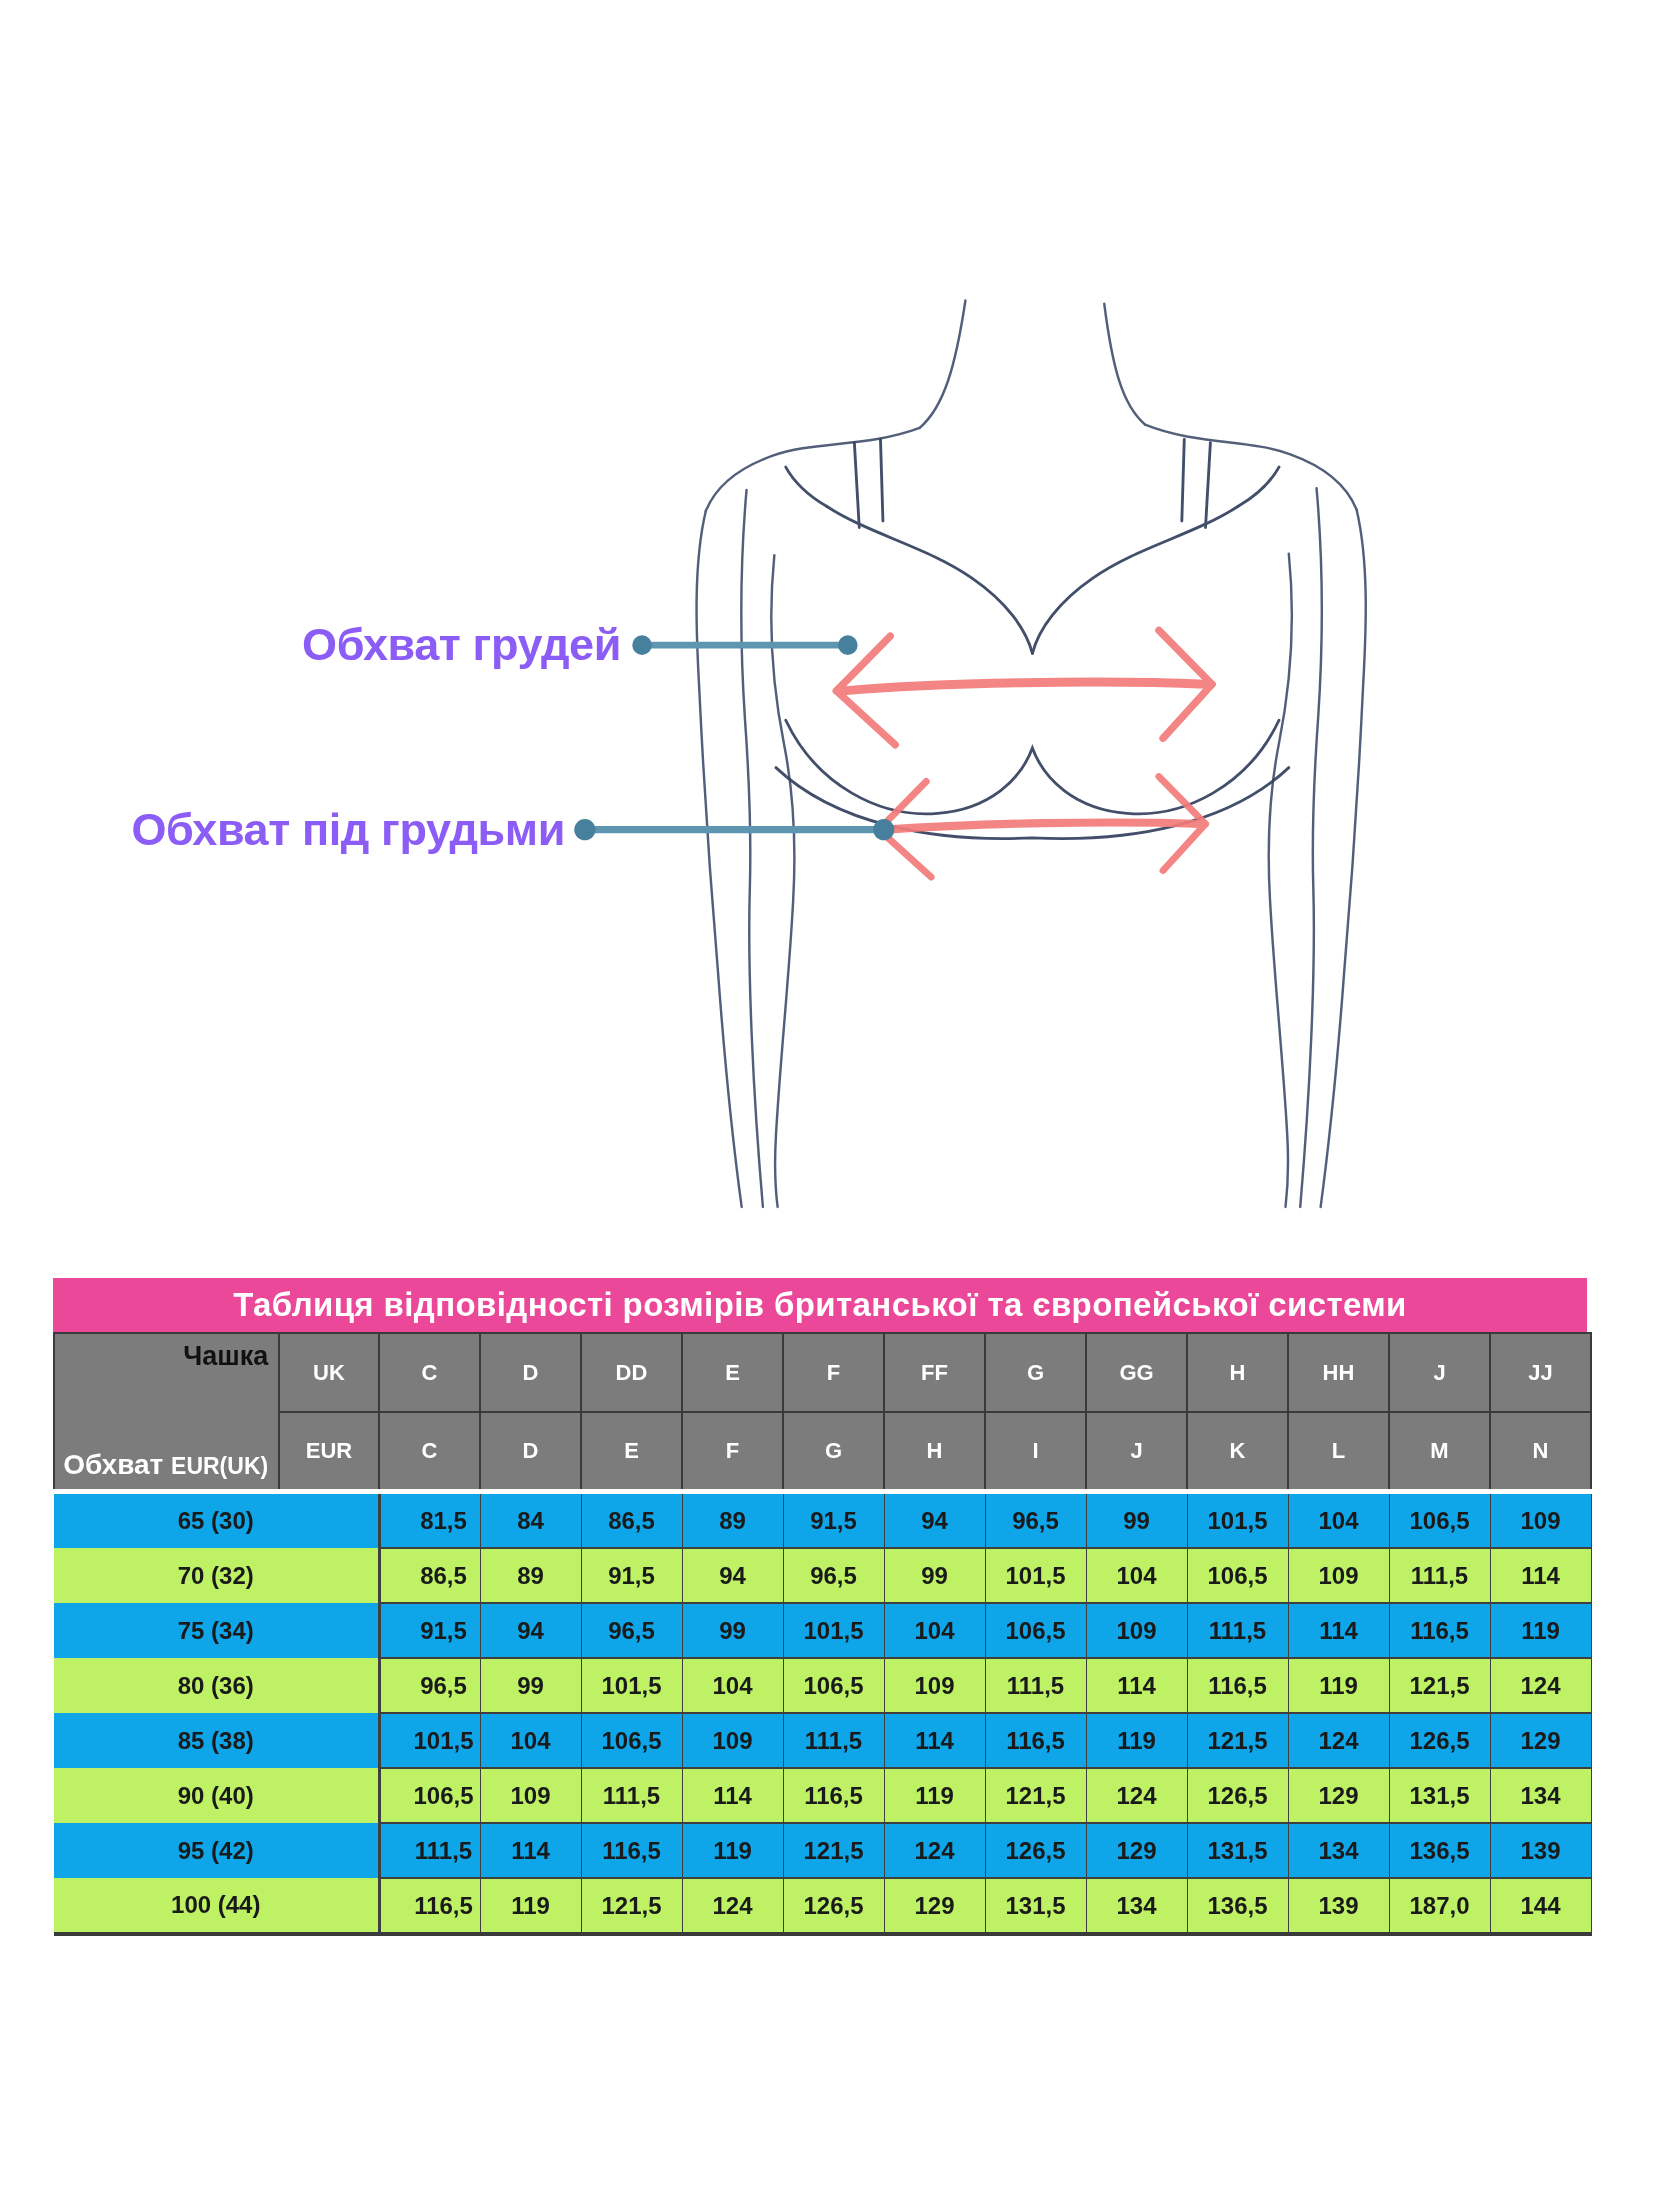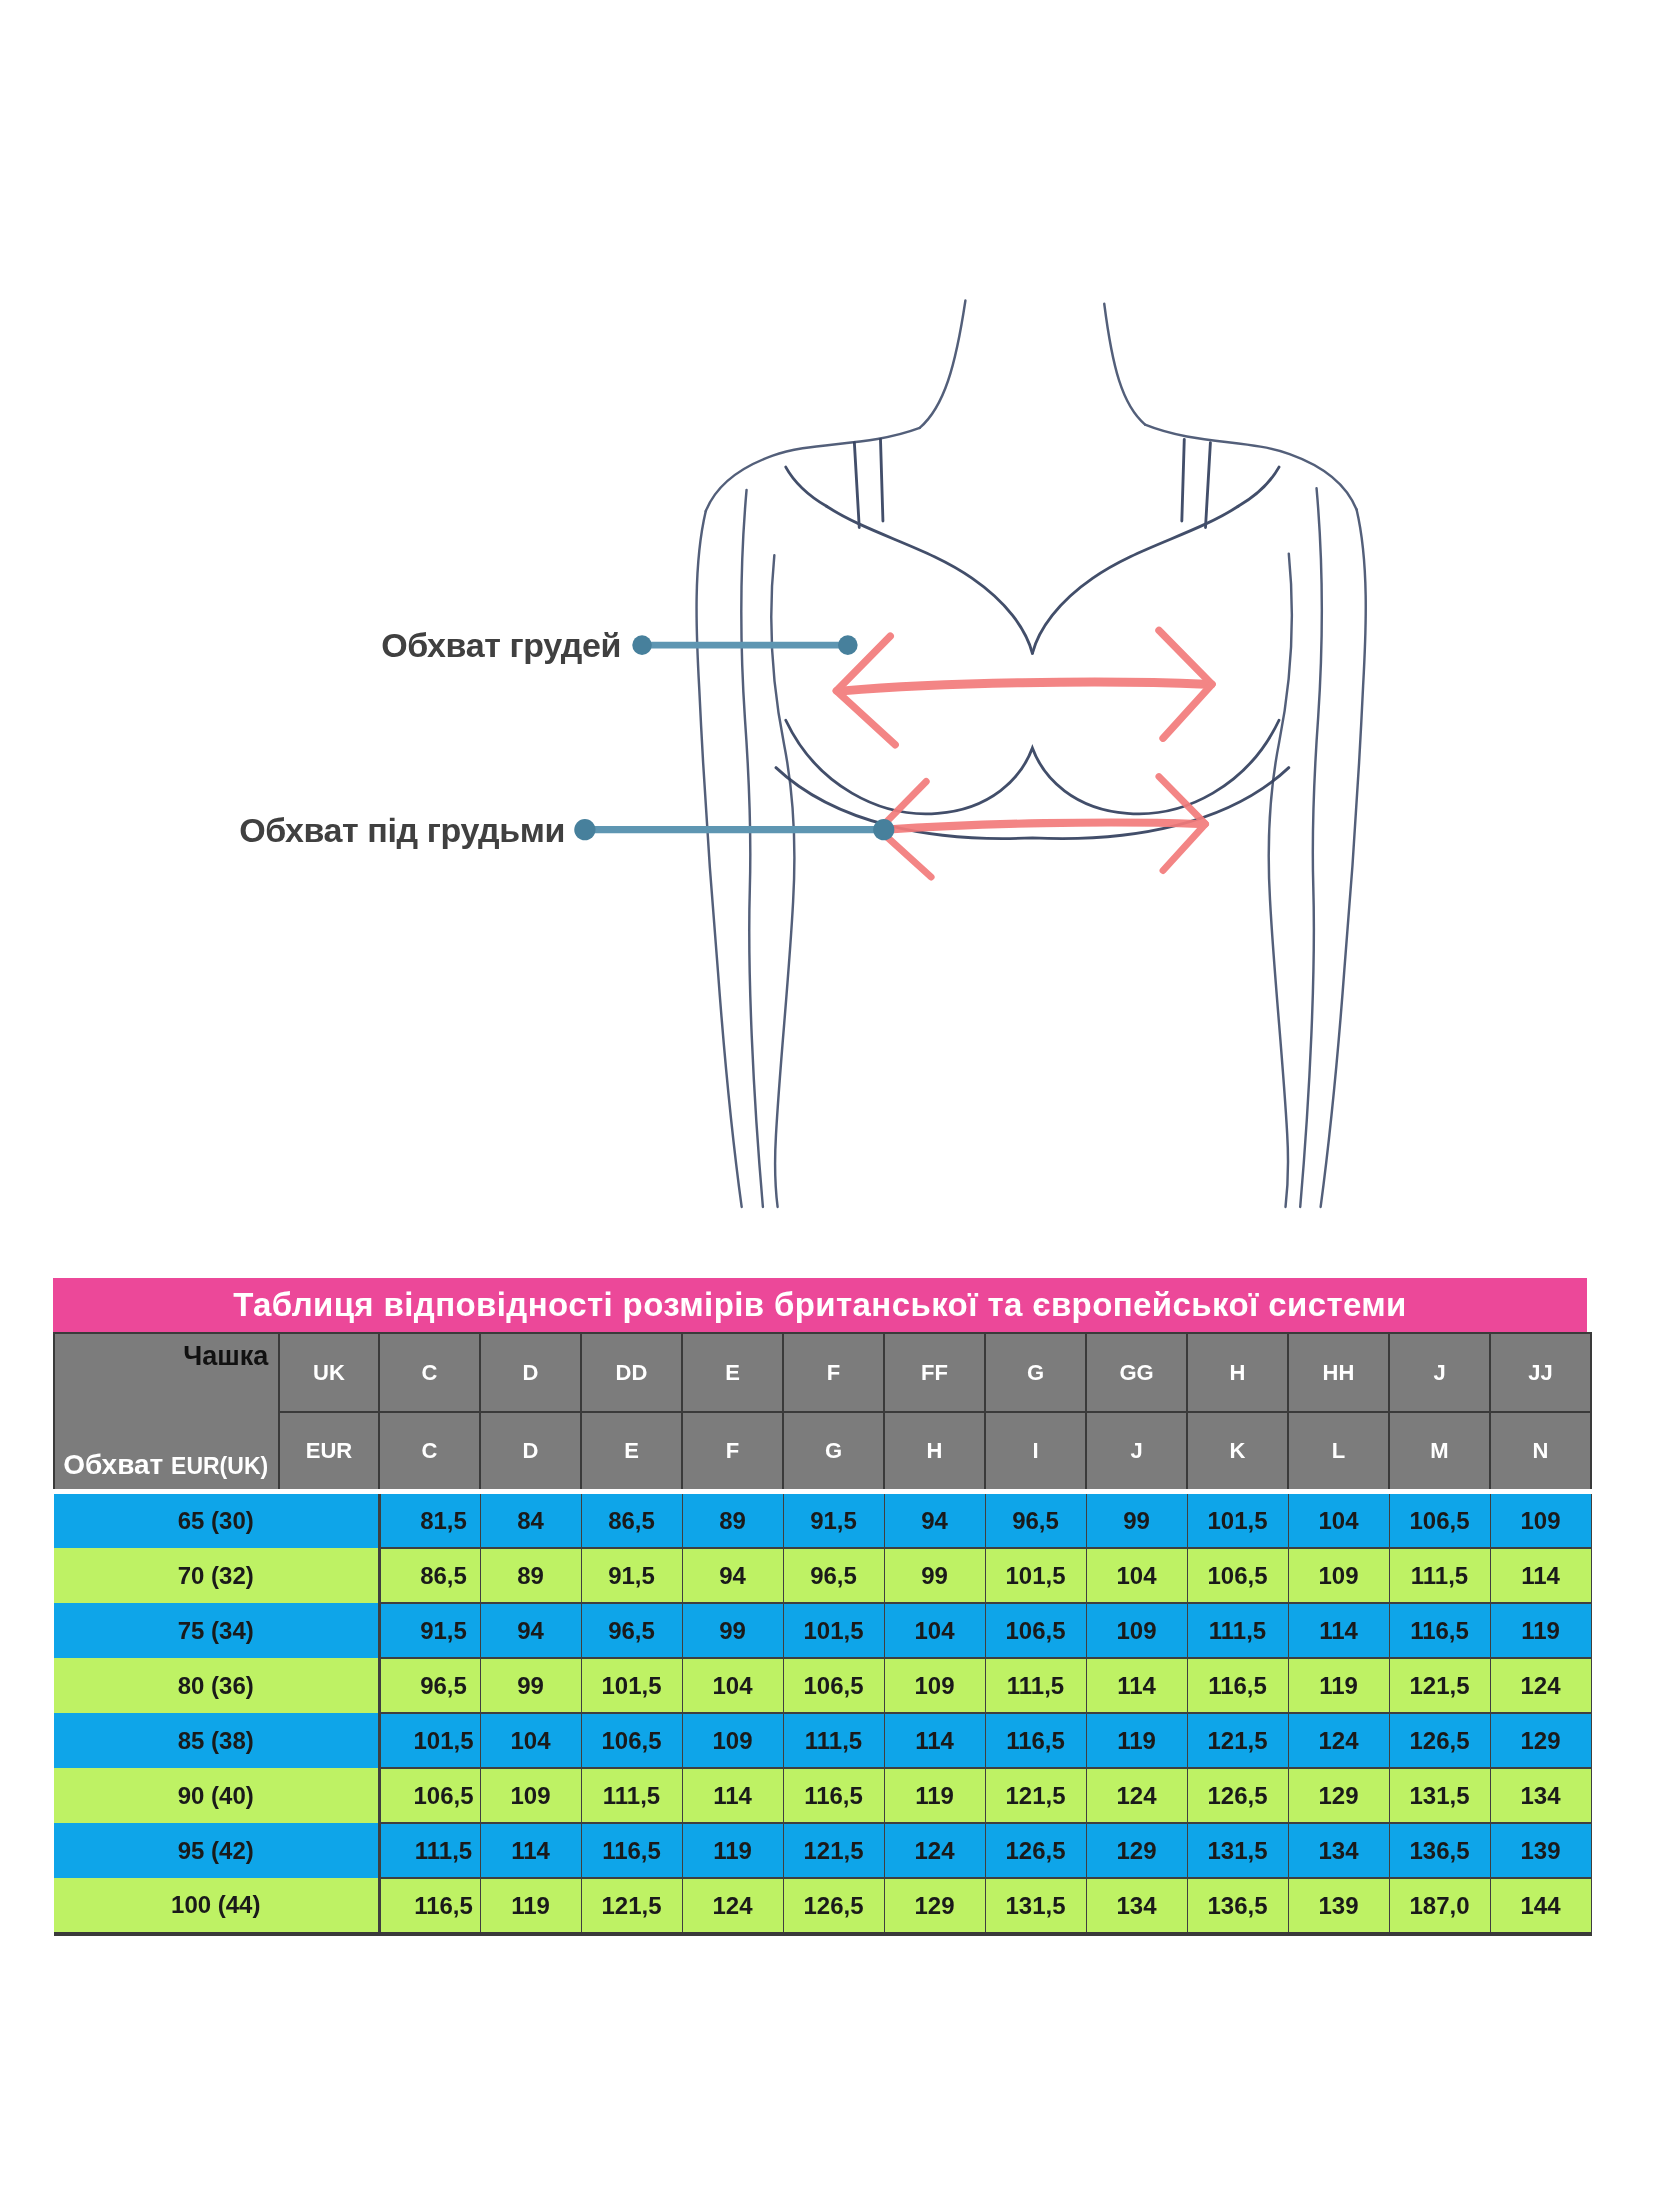--- a/index.html
+++ b/index.html
@@ -4,21 +4,21 @@
 <style>
   html, body { margin: 0; padding: 0; background: #ffffff; }
   body {
     width: 1654px; height: 2205px; position: relative; overflow: hidden;
     font-family: "Liberation Sans", sans-serif;
   }
   
   .diagram { position: absolute; left: 0; top: 0; width: 1654px; height: 1278px; }
   .diagram svg { position: absolute; left: 0; top: 0; }
   .callout-label {
-    position: absolute; color: #404040; font-size: 34px; font-weight: 600;
+    position: absolute; color: #8b5cf6; font-size: 45px; font-weight: 600;
     white-space: nowrap; letter-spacing: -0.4px; line-height: 42px;
   }
   .lbl-bust { right: 1033px; top: 624px; }
   .lbl-underbust { right: 1089px; top: 809px; }
   
   .table-wrap { position: absolute; left: 53px; top: 1278px; width: 1534px; }
   .tbl-title {
     background: #ec4899; color: #ffffff; height: 54px; line-height: 54px;
     text-align: center; font-size: 33px; font-weight: 700; letter-spacing: 0.4px;
   }

